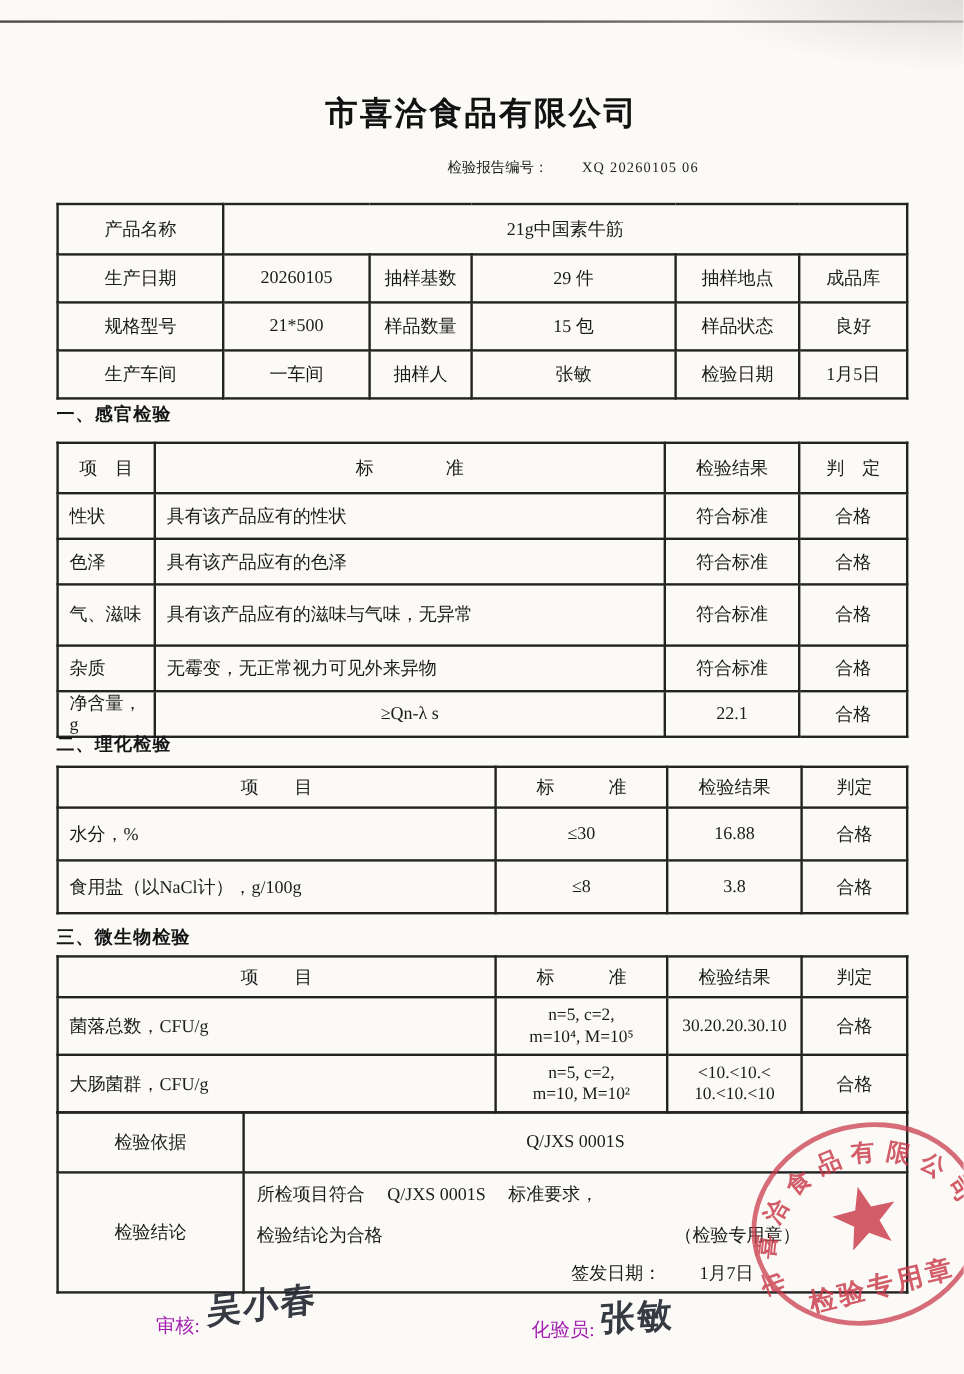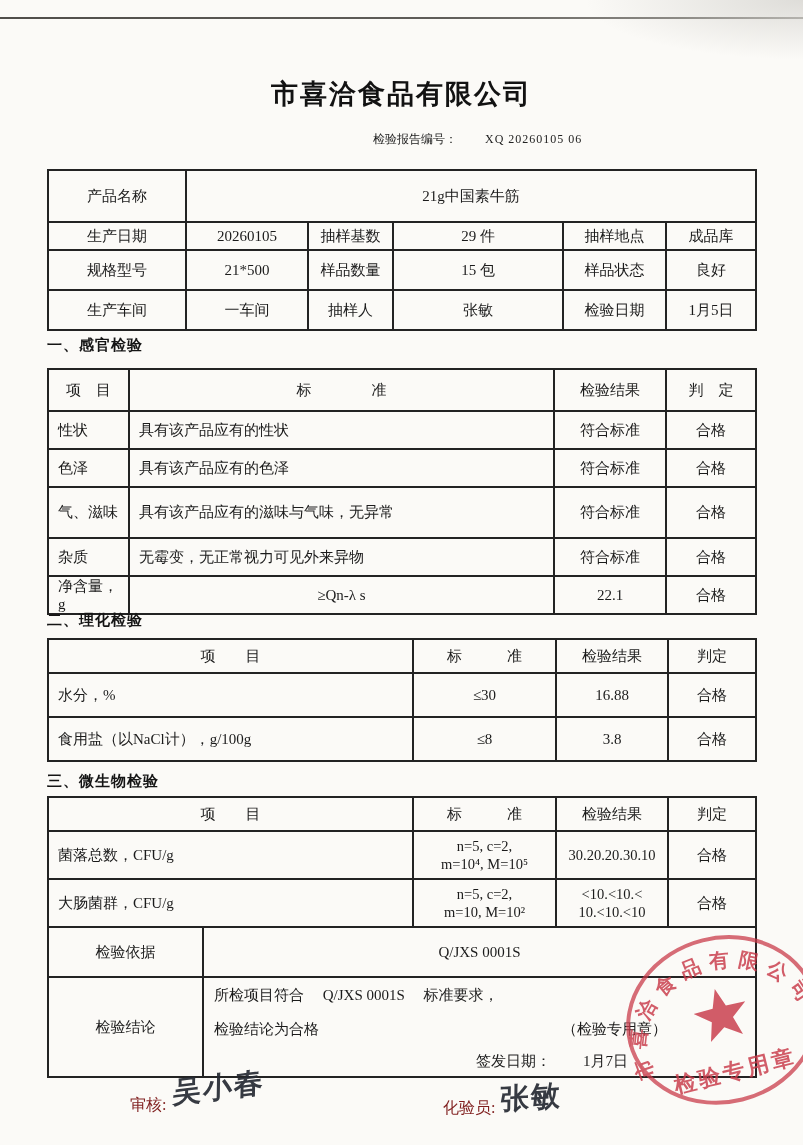--- a/index.html
+++ b/index.html
@@ -44,21 +44,21 @@
   table.tbl td.tl{text-align:left;padding-left:9px;}
   table.tbl td.pre{white-space:pre-line;line-height:1.25;font-size:14.5px;}
   td.rel{position:relative;font-family:Liberation Serif, serif;}
   .abs{position:absolute;white-space:nowrap;}
   .sig{
     font-weight:700;font-size:29px;color:#262a33;letter-spacing:2px;
     opacity:.92;display:inline-block;
   }
   .sig-review{transform:rotate(-7deg) skewX(-8deg);}
   .sig-tester{transform:rotate(-4deg) skewX(-5deg);}
-  .footer-label{position:absolute;font-size:16px;color:#7f1d1d;}
+  .footer-label{position:absolute;font-size:16px;color:#a21caf;}
   .stamp{position:absolute;left:622px;top:928px;transform:rotate(-14deg);opacity:.82;}
 </style>
 </head>
 <body>
 
 <div class="corner-shade"></div>
 <div class="scan-line"></div>
 
 <h1 class="title">市喜洽食品有限公司</h1>
 
@@ -69,25 +69,25 @@
 <table class="tbl" style="top:169px">
   <colgroup>
       <col style="width:138px">
       <col style="width:122px">
       <col style="width:85px">
       <col style="width:170px">
       <col style="width:103px">
       <col style="width:90px">
     </colgroup>
   <tbody>
-  <tr style="height:52px">
+  <tr style="height:42px">
     <td>产品名称</td>
     <td colspan="5">21g中国素牛筋</td>
   </tr>
-  <tr style="height:28px">
+  <tr style="height:40px">
     <td>生产日期</td>
     <td>20260105</td>
     <td>抽样基数</td>
     <td>29 件</td>
     <td>抽样地点</td>
     <td>成品库</td>
   </tr>
   <tr style="height:40px">
     <td>规格型号</td>
     <td>21*500</td>

